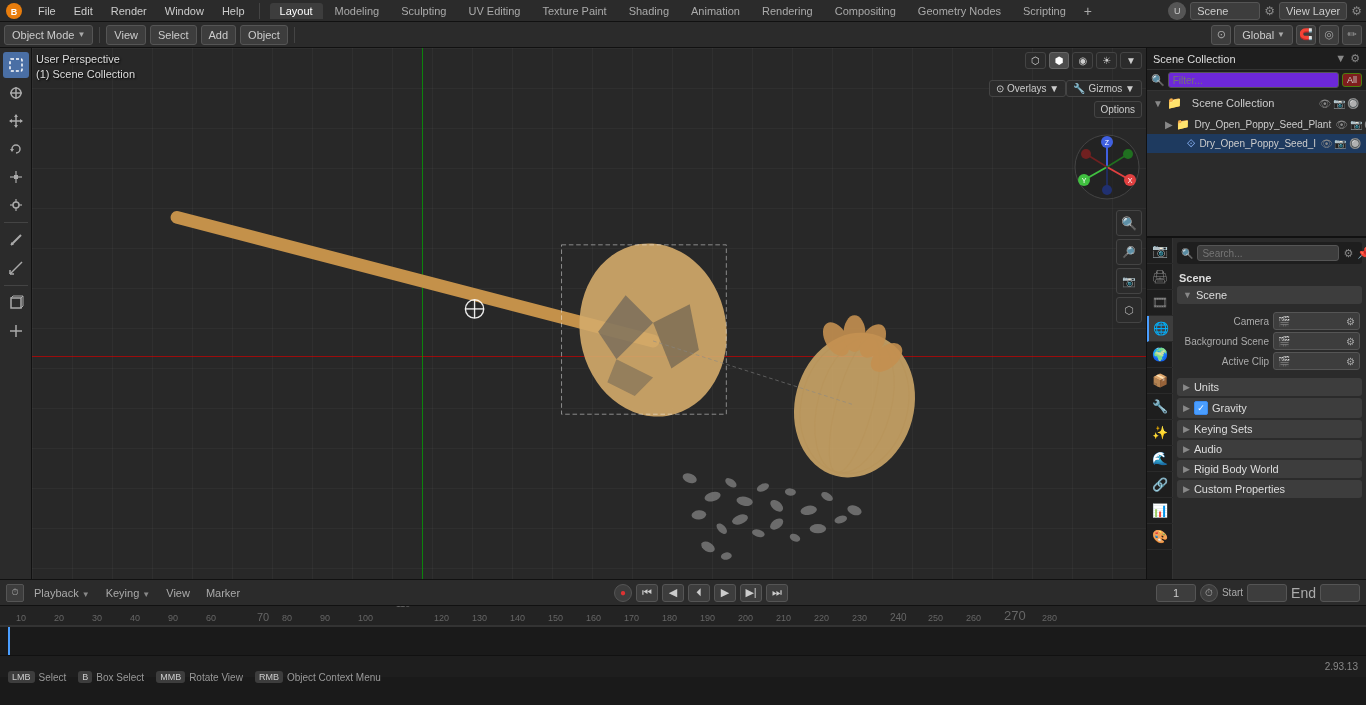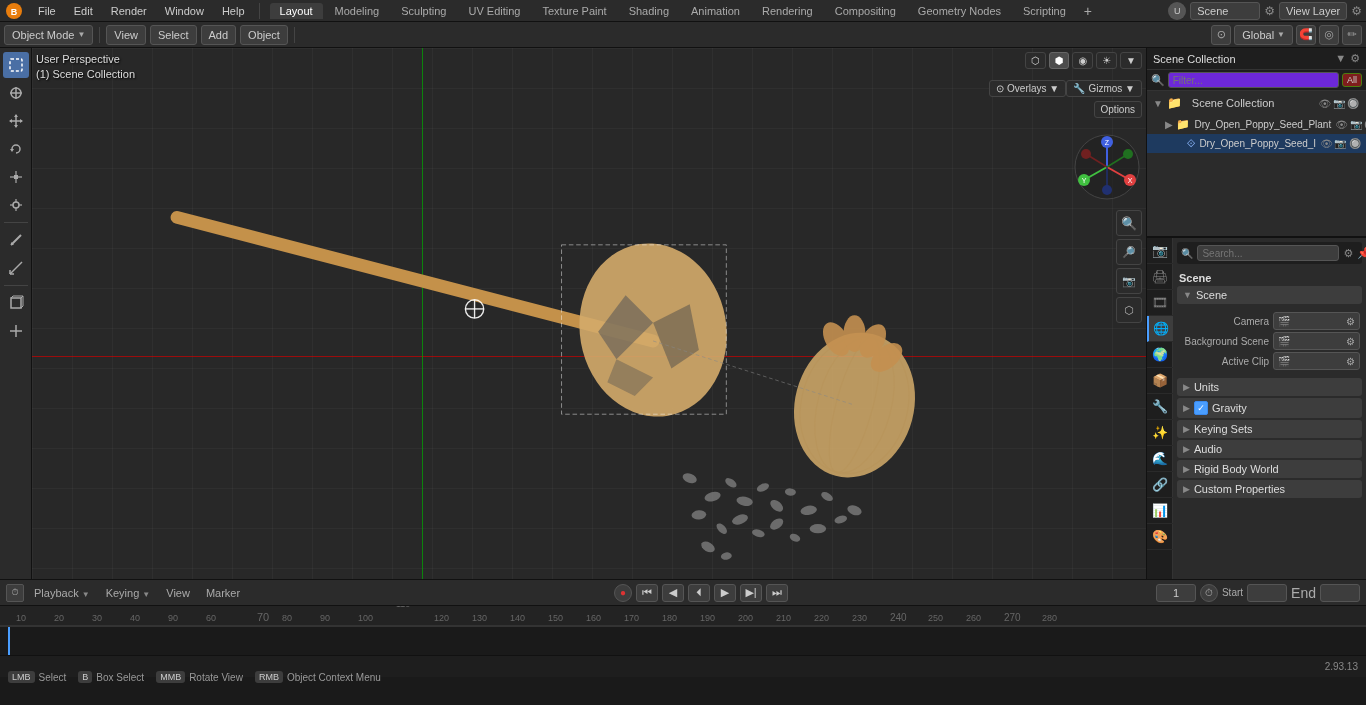--- a/index.html
+++ b/index.html
@@ -938,21 +938,21 @@
             <div style="position: absolute; left: 618px; bottom: 2px; font-size: 9px; color: rgb(102, 102, 102);">170</div>
             <div style="position: absolute; left: 656px; bottom: 2px; font-size: 9px; color: rgb(102, 102, 102);">180</div>
             <div style="position: absolute; left: 694px; bottom: 2px; font-size: 9px; color: rgb(102, 102, 102);">190</div>
             <div style="position: absolute; left: 732px; bottom: 2px; font-size: 9px; color: rgb(102, 102, 102);">200</div>
             <div style="position: absolute; left: 770px; bottom: 2px; font-size: 9px; color: rgb(102, 102, 102);">210</div>
             <div style="position: absolute; left: 808px; bottom: 2px; font-size: 9px; color: rgb(102, 102, 102);">220</div>
             <div style="position: absolute; left: 846px; bottom: 2px; font-size: 9px; color: rgb(102, 102, 102);">230</div>
             <div style="position: absolute; left: 884px; bottom: 2px; font-size: 10px; color: rgb(102, 102, 102);">240</div>
             <div style="position: absolute; left: 922px; bottom: 2px; font-size: 9px; color: rgb(102, 102, 102);">250</div>
             <div style="position: absolute; left: 960px; bottom: 2px; font-size: 9px; color: rgb(102, 102, 102);">260</div>
-            <div style="position: absolute; left: 998px; bottom: 2px; font-size: 10px; color: rgb(102, 102, 102);">270</div>
+            <div style="position: absolute; left: 998px; bottom: 2px; font-size: 13px; color: rgb(102, 102, 102);">270</div>
             <div style="position: absolute; left: 1036px; bottom: 2px; font-size: 9px; color: rgb(102, 102, 102);">280</div>
           </div>
       </div>
     </div>
 
     <div class="timeline-track" style="flex:1;background:#1a1a1a;position:relative;">
       <div class="timeline-cursor" style="left:8px;position:absolute;top:0;bottom:0;width:2px;background:#4a9eff;"></div>
     </div>
   </div>
 </div>

